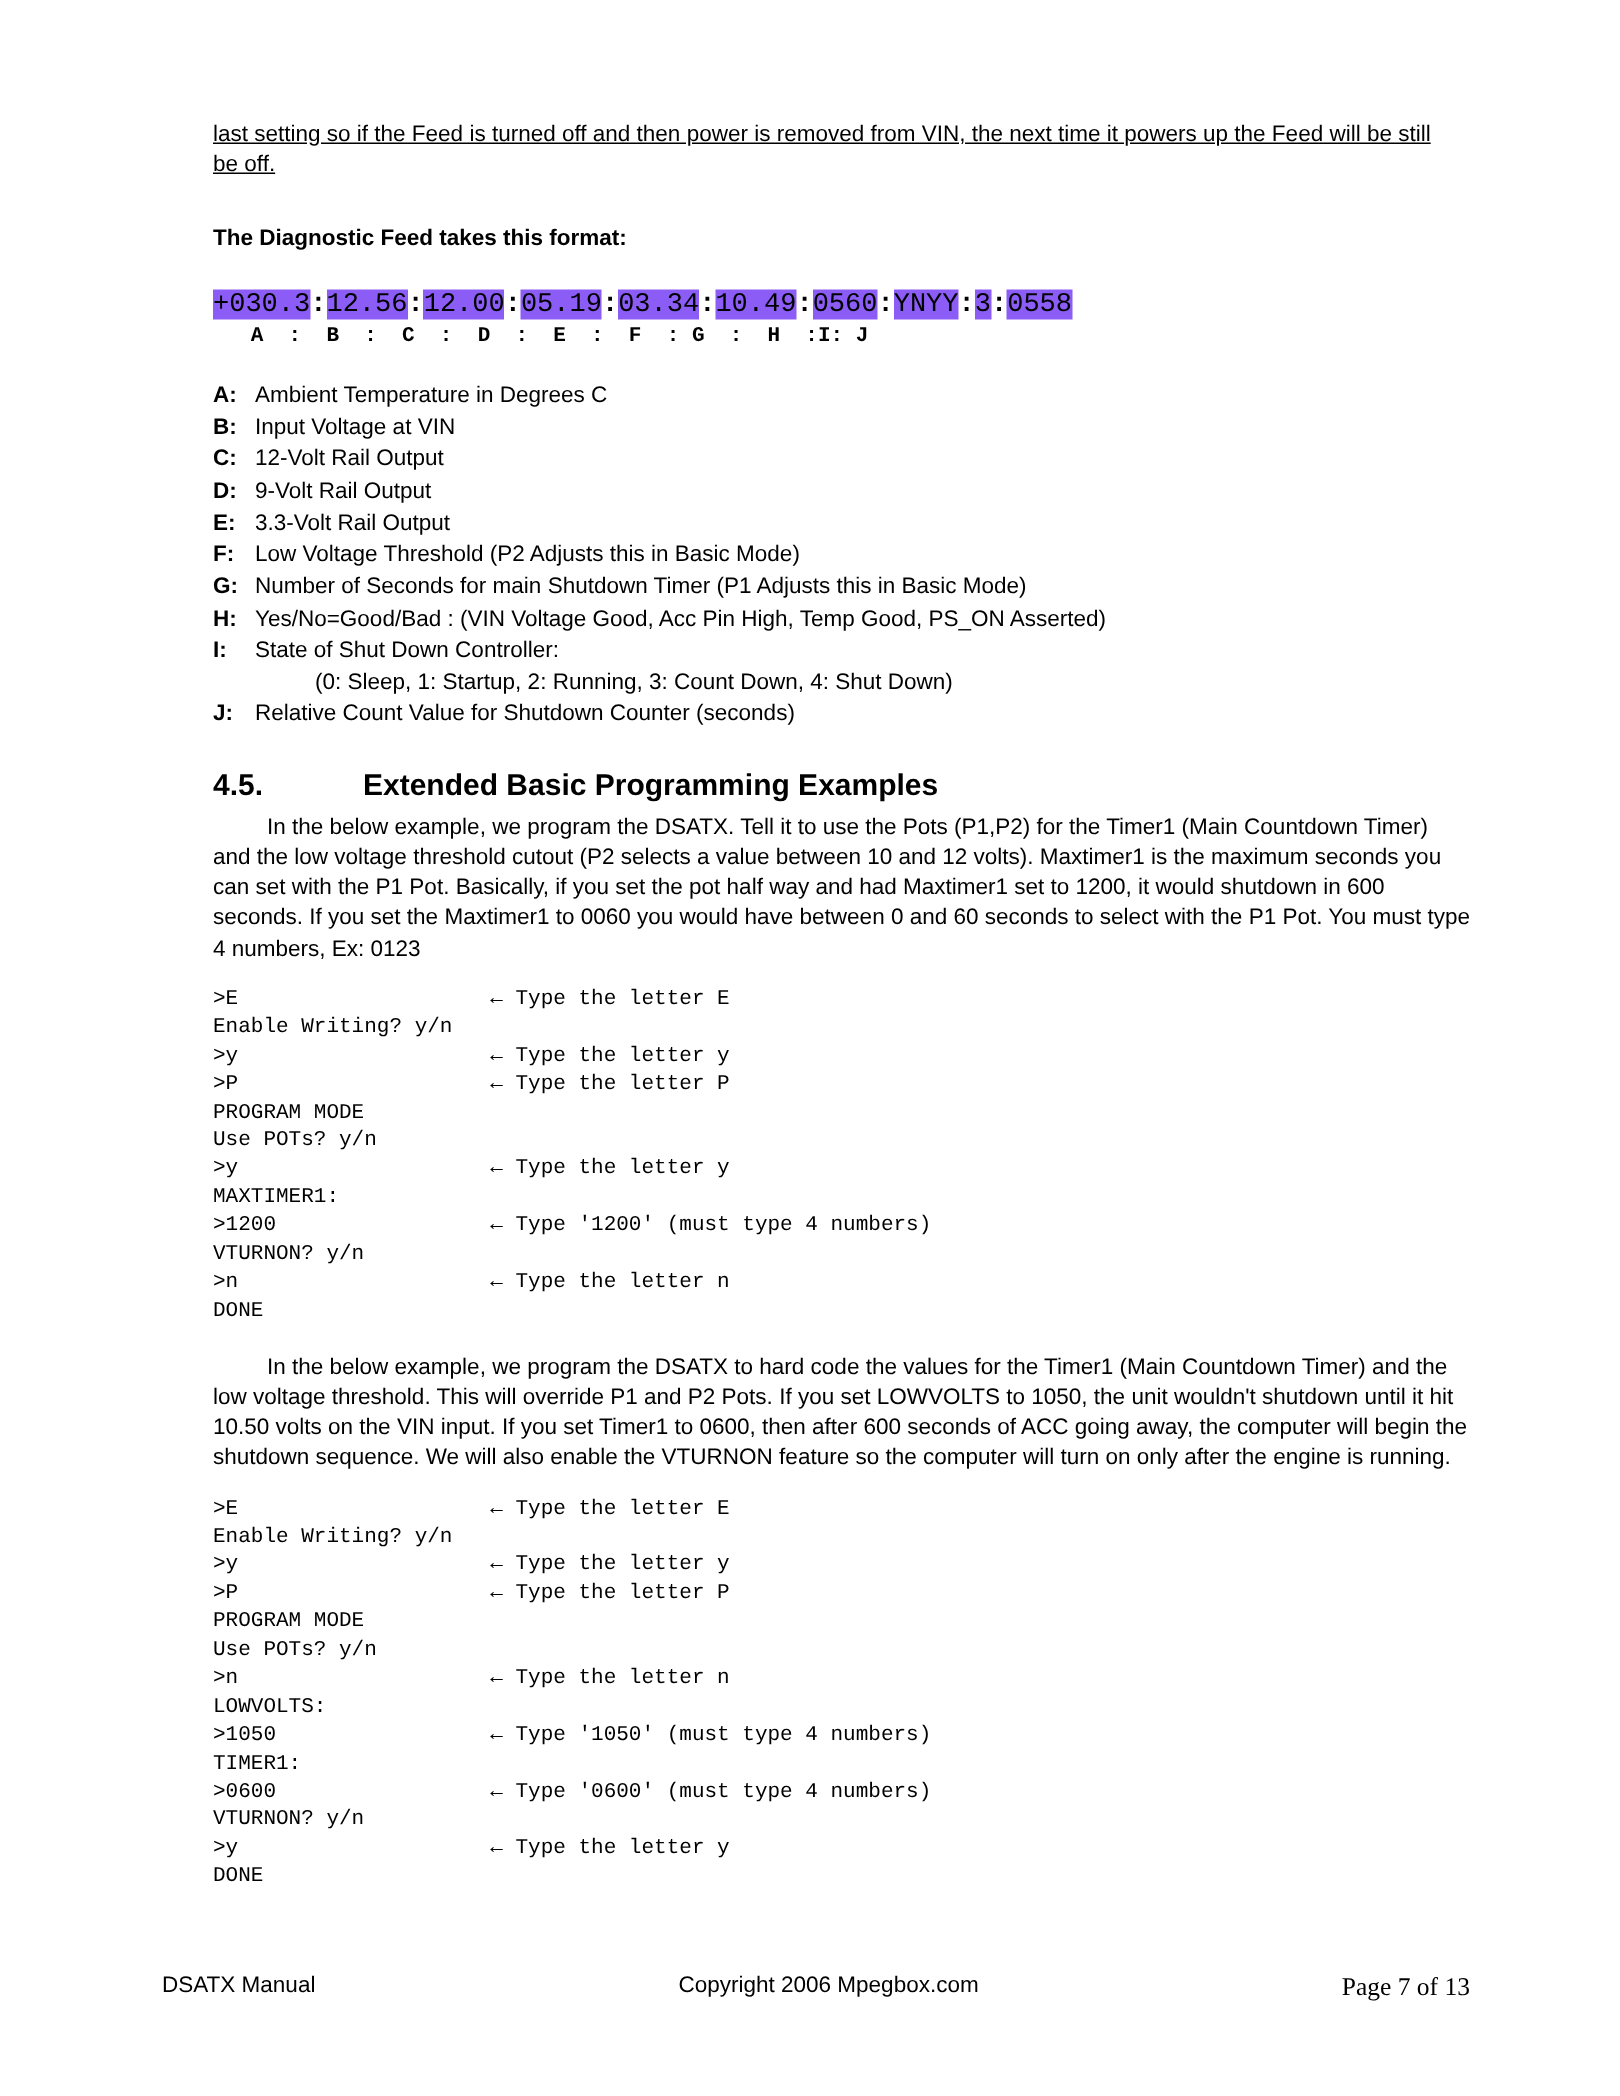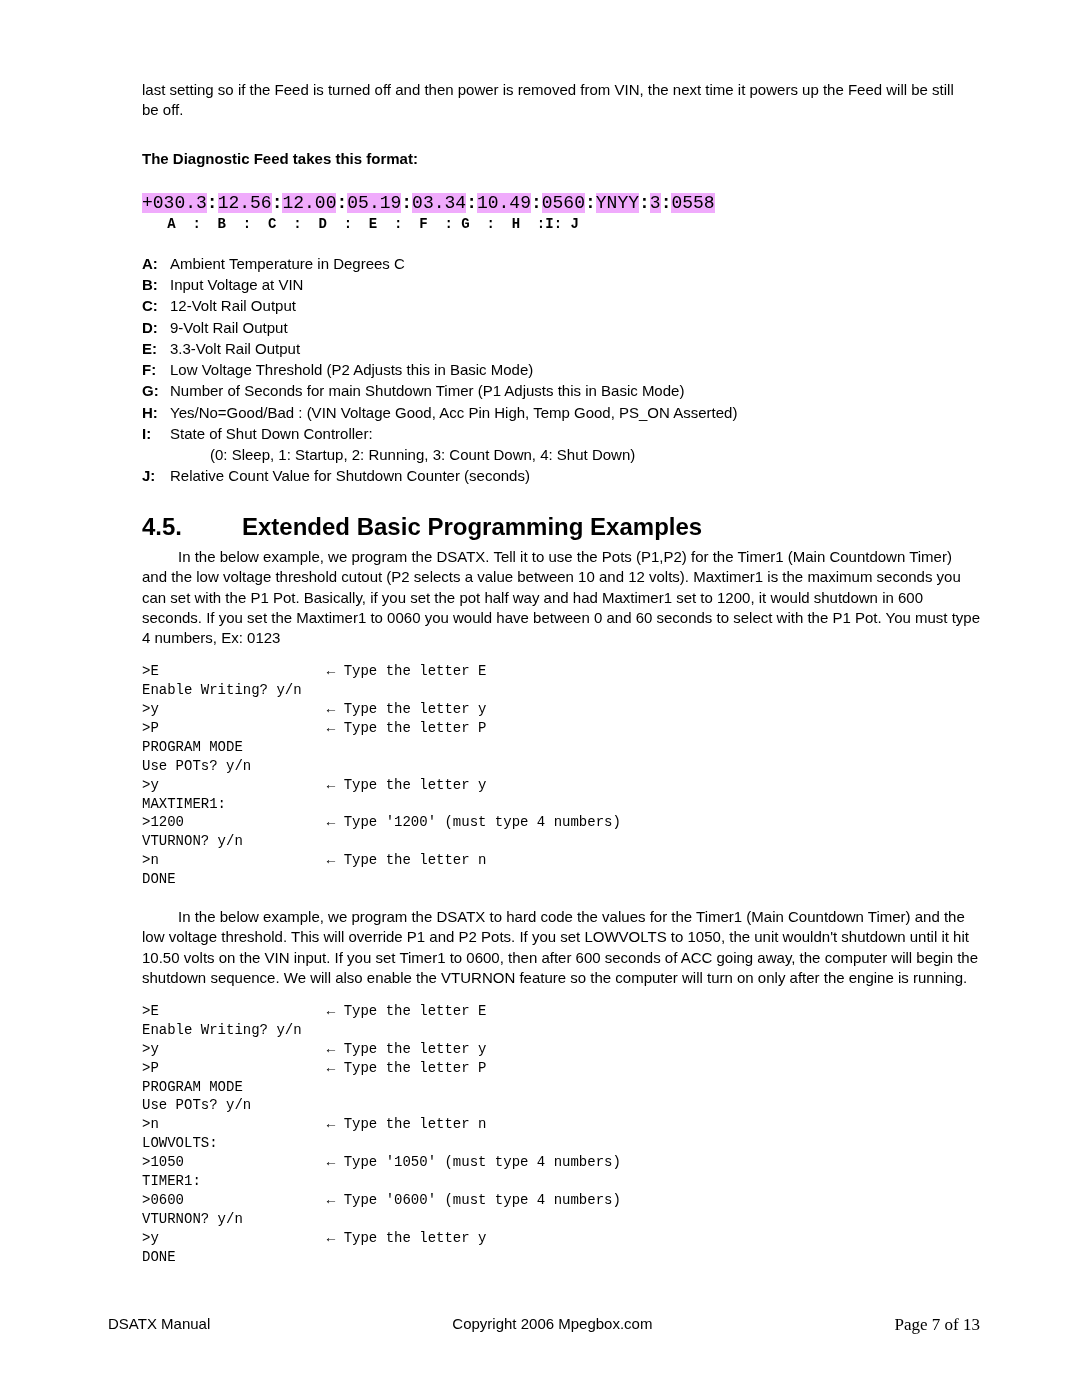--- a/index.html
+++ b/index.html
@@ -11,45 +11,45 @@
     line-height: 1.35;
   }
   .page {
     width: 1080px;
     min-height: 1397px;
     margin: 0 auto;
     padding: 80px 100px 40px 142px;
     box-sizing: border-box;
     position: relative;
   }
-  .intro { margin: 0 15px 28px 0; }
+  .intro { margin: 0 15px 28px 0; text-decoration: underline; }
   .bold { font-weight: 700; }
   .feed-line {
     font-family: "Courier New", monospace;
     font-size: 18px;
     letter-spacing: 0px;
     white-space: pre;
     margin-top: 22px;
   }
-  .feed-line .hl { background: #f0abfc; }
+  .feed-line .hl { background: #8b5cf6; }
   .feed-line .sep { font-weight: 700; }
   .legend-line {
     font-family: "Courier New", monospace;
     font-size: 14px;
     font-weight: 700;
     white-space: pre;
     margin-bottom: 20px;
   }
   .defs { margin-bottom: 24px; }
   .def-row { display: flex; margin: 1px 0; }
   .def-key { font-weight: 700; width: 28px; }
   .def-val { flex: 1; }
   .indent { padding-left: 40px; }
   .sec-h {
-    font-size: 24px;
+    font-size: 20px;
     margin: 18px 0 4px 0;
   }
   .sec-h .num { display: inline-block; width: 100px; }
   .para { text-indent: 36px; margin: 0 0 14px 0; }
   .term {
     font-family: "Courier New", monospace;
     font-size: 14px;
     white-space: pre;
     margin: 0 0 18px 0;
   }

